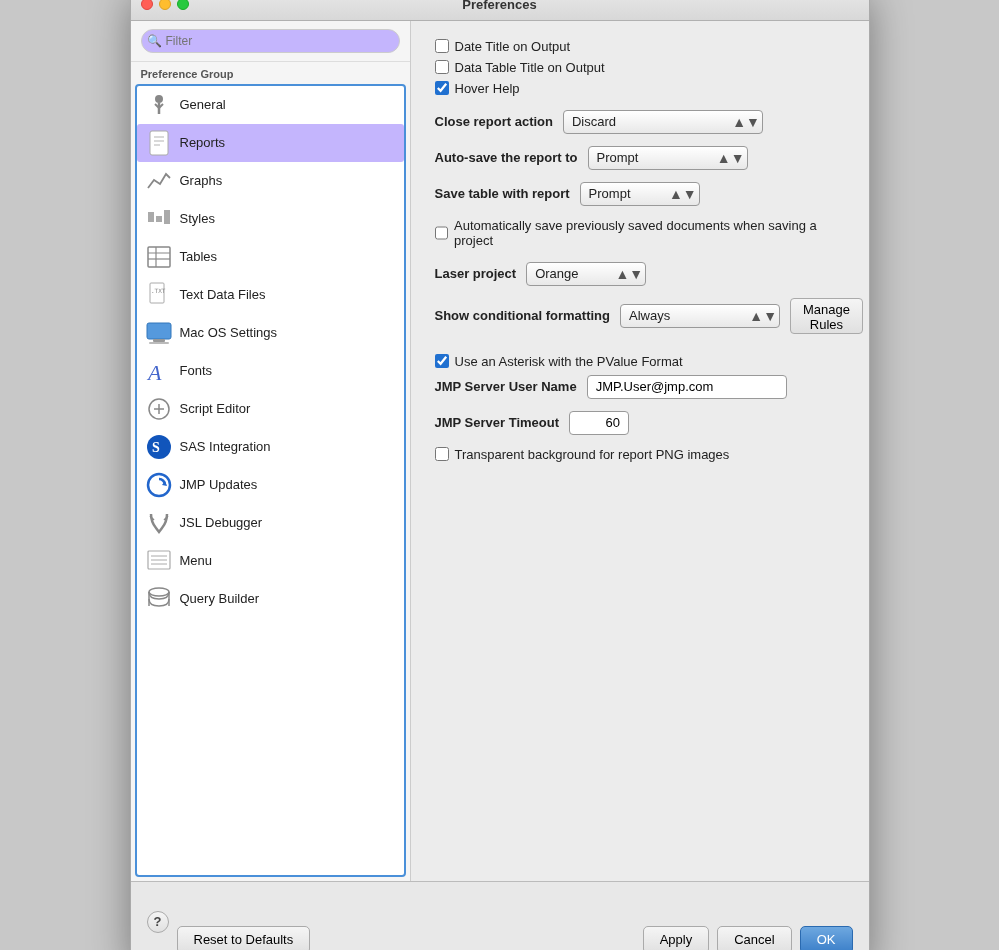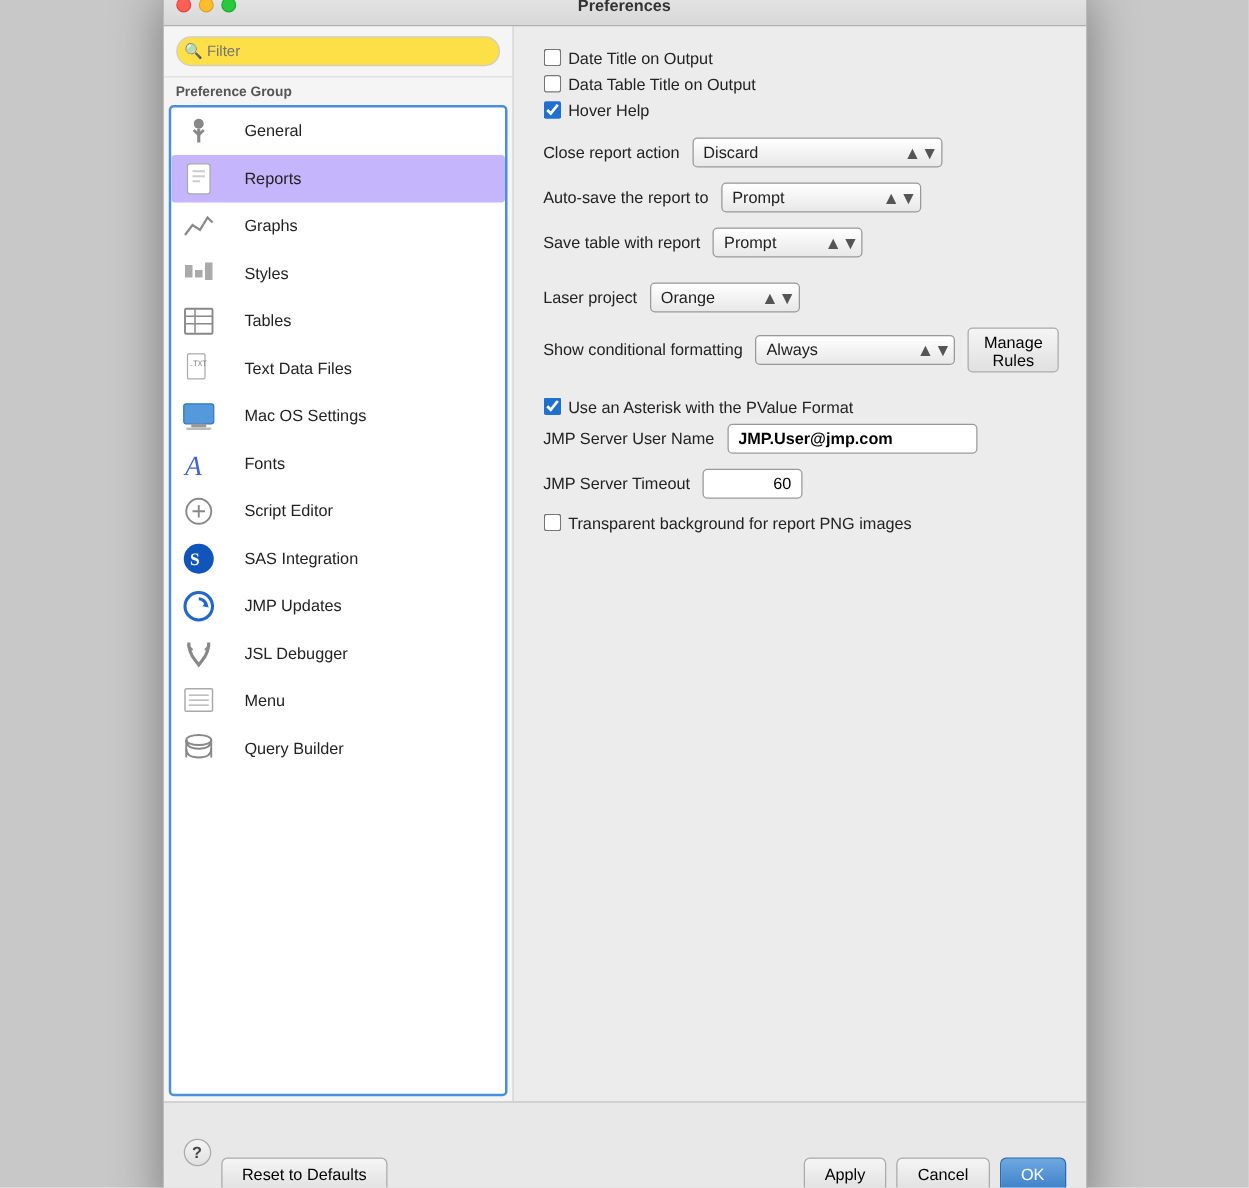--- a/index.html
+++ b/index.html
@@ -59,21 +59,21 @@
     }
     .filter-box {
       padding: 8px 10px;
       border-bottom: 1px solid #ddd;
     }
     .filter-input {
       width: 100%;
       height: 24px;
       border-radius: 12px;
       border: 1px solid #ccc;
-      background: #fde047;
+      background: #c4b5fd;
       padding: 0 8px 0 24px;
       font-size: 12px;
       color: #666;
       outline: none;
     }
     .filter-wrapper {
       position: relative;
     }
     .filter-icon {
       position: absolute;
@@ -95,21 +95,21 @@
       border: 2px solid #4a90d9;
       margin: 0 4px 4px 4px;
       border-radius: 4px;
       background: white;
     }
     .sidebar-item {
       display: flex;
       align-items: center;
       padding: 5px 8px;
       cursor: pointer;
-      gap: 23px;
+      gap: 7px;
       border-radius: 3px;
       height: 38px;
     }
     .sidebar-item.active {
       background: #c4b5fd;
     }
     .sidebar-item-icon {
       width: 28px;
       height: 28px;
       display: flex;
@@ -146,20 +146,21 @@
     .field-row {
       display: flex;
       align-items: center;
       margin-bottom: 12px;
       gap: 10px;
     }
     .field-label {
       font-size: 13px;
       color: #222;
       white-space: nowrap;
+      font-weight: bold;
     }
     .select-wrapper {
       position: relative;
       display: inline-flex;
       align-items: center;
     }
     .styled-select {
       appearance: none;
       -webkit-appearance: none;
       border: 1px solid #999;
@@ -189,31 +190,30 @@
     .styled-select.medium { width: 160px; }
     .styled-select.small { width: 120px; }
     .text-input {
       border: 1px solid #999;
       border-radius: 4px;
       background: white;
       padding: 2px 8px;
       font-size: 13px;
       height: 24px;
       outline: none;
-      font-weight: bold;
     }
     .number-input {
       border: 1px solid #999;
       border-radius: 4px;
       background: white;
       padding: 2px 8px;
       font-size: 13px;
       height: 24px;
       text-align: right;
-      width: 80px;
+      width: 60px;
       outline: none;
     }
     .checkbox-blue {
       accent-color: #2070d0;
     }
     .manage-rules-btn {
       background: linear-gradient(to bottom, #f5f5f5, #e0e0e0);
       border: 1px solid #aaa;
       border-radius: 4px;
       padding: 3px 12px;
@@ -496,20 +496,24 @@
         <div class="select-wrapper">
           <select class="styled-select small">
             <option>Prompt</option>
             <option>Always</option>
             <option>Never</option>
           </select>
           <div class="select-arrow">▲▼</div>
         </div>
       </div>
 
+      <div class="checkbox-row">
+        <input type="checkbox" id="chk-auto-save-proj" class="checkbox-blue" style="">
+        <label for="chk-auto-save-proj">Automatically save previously saved documents when saving a project</label>
+      </div>
 
       <div class="section-spacer"></div>
 
       <div class="field-row">
         <span class="field-label">Laser project</span>
         <div class="select-wrapper">
           <select class="styled-select small">
             <option>Orange</option>
             <option>Red</option>
             <option>Green</option>

